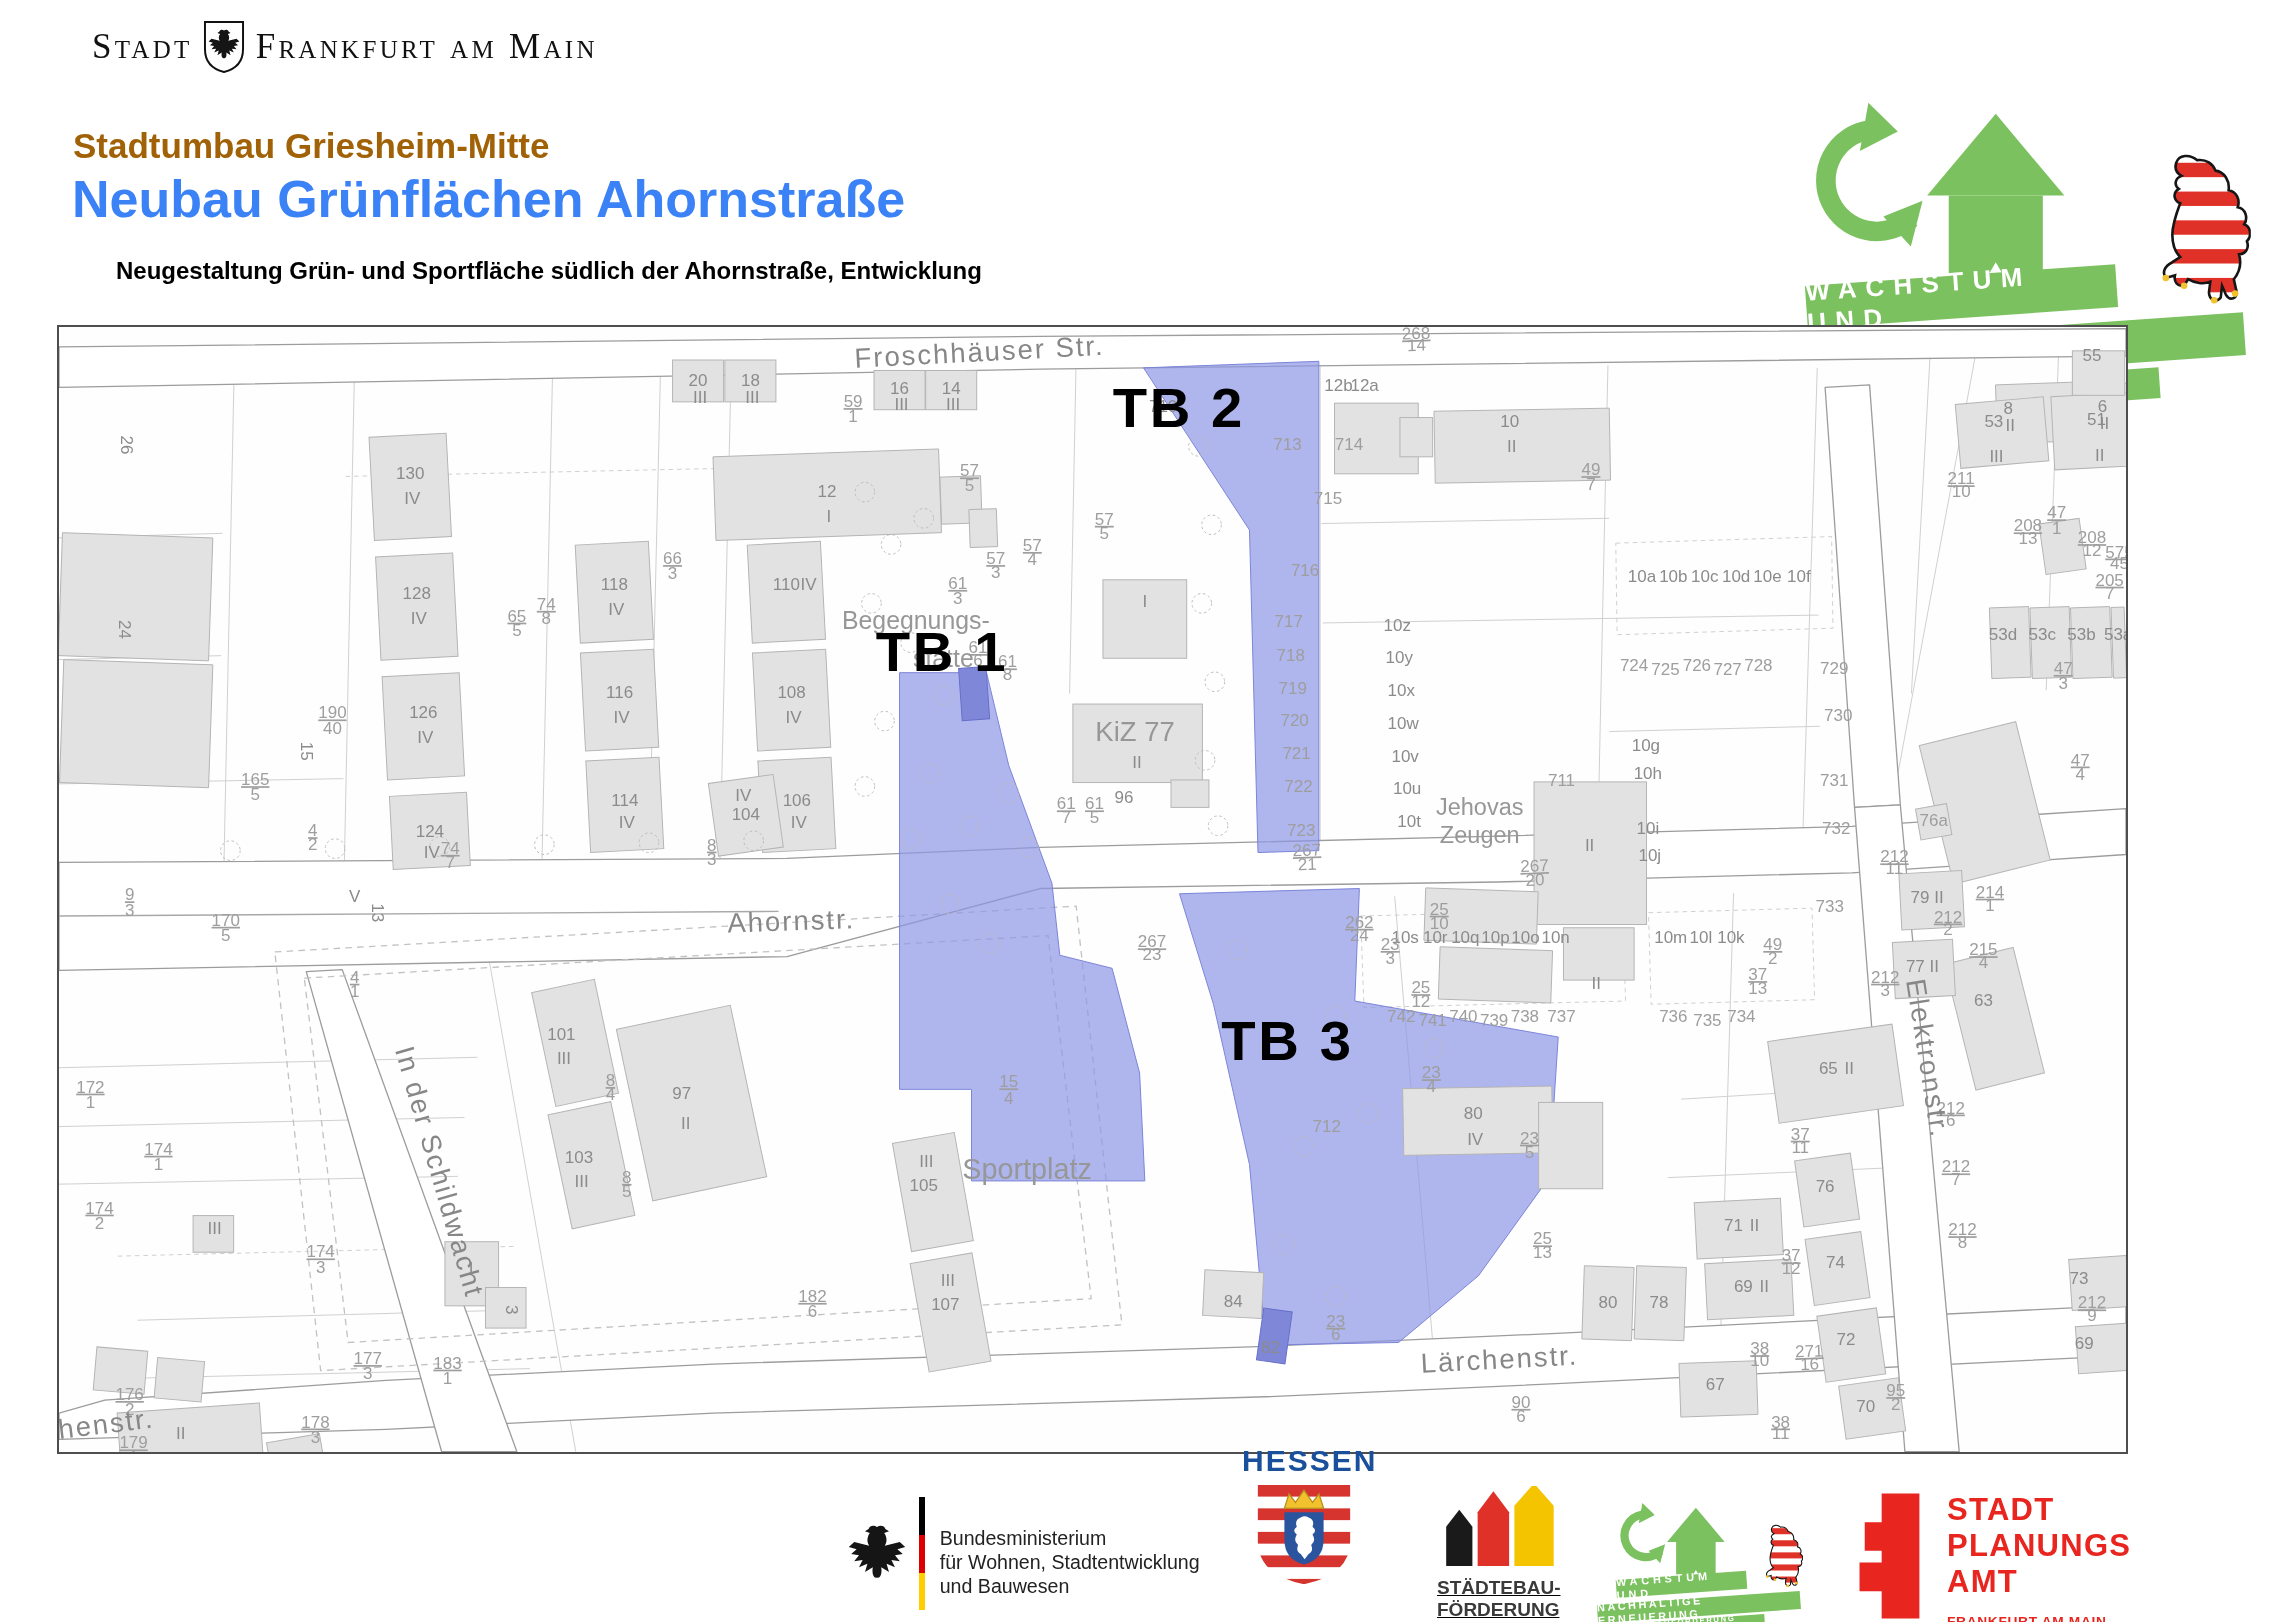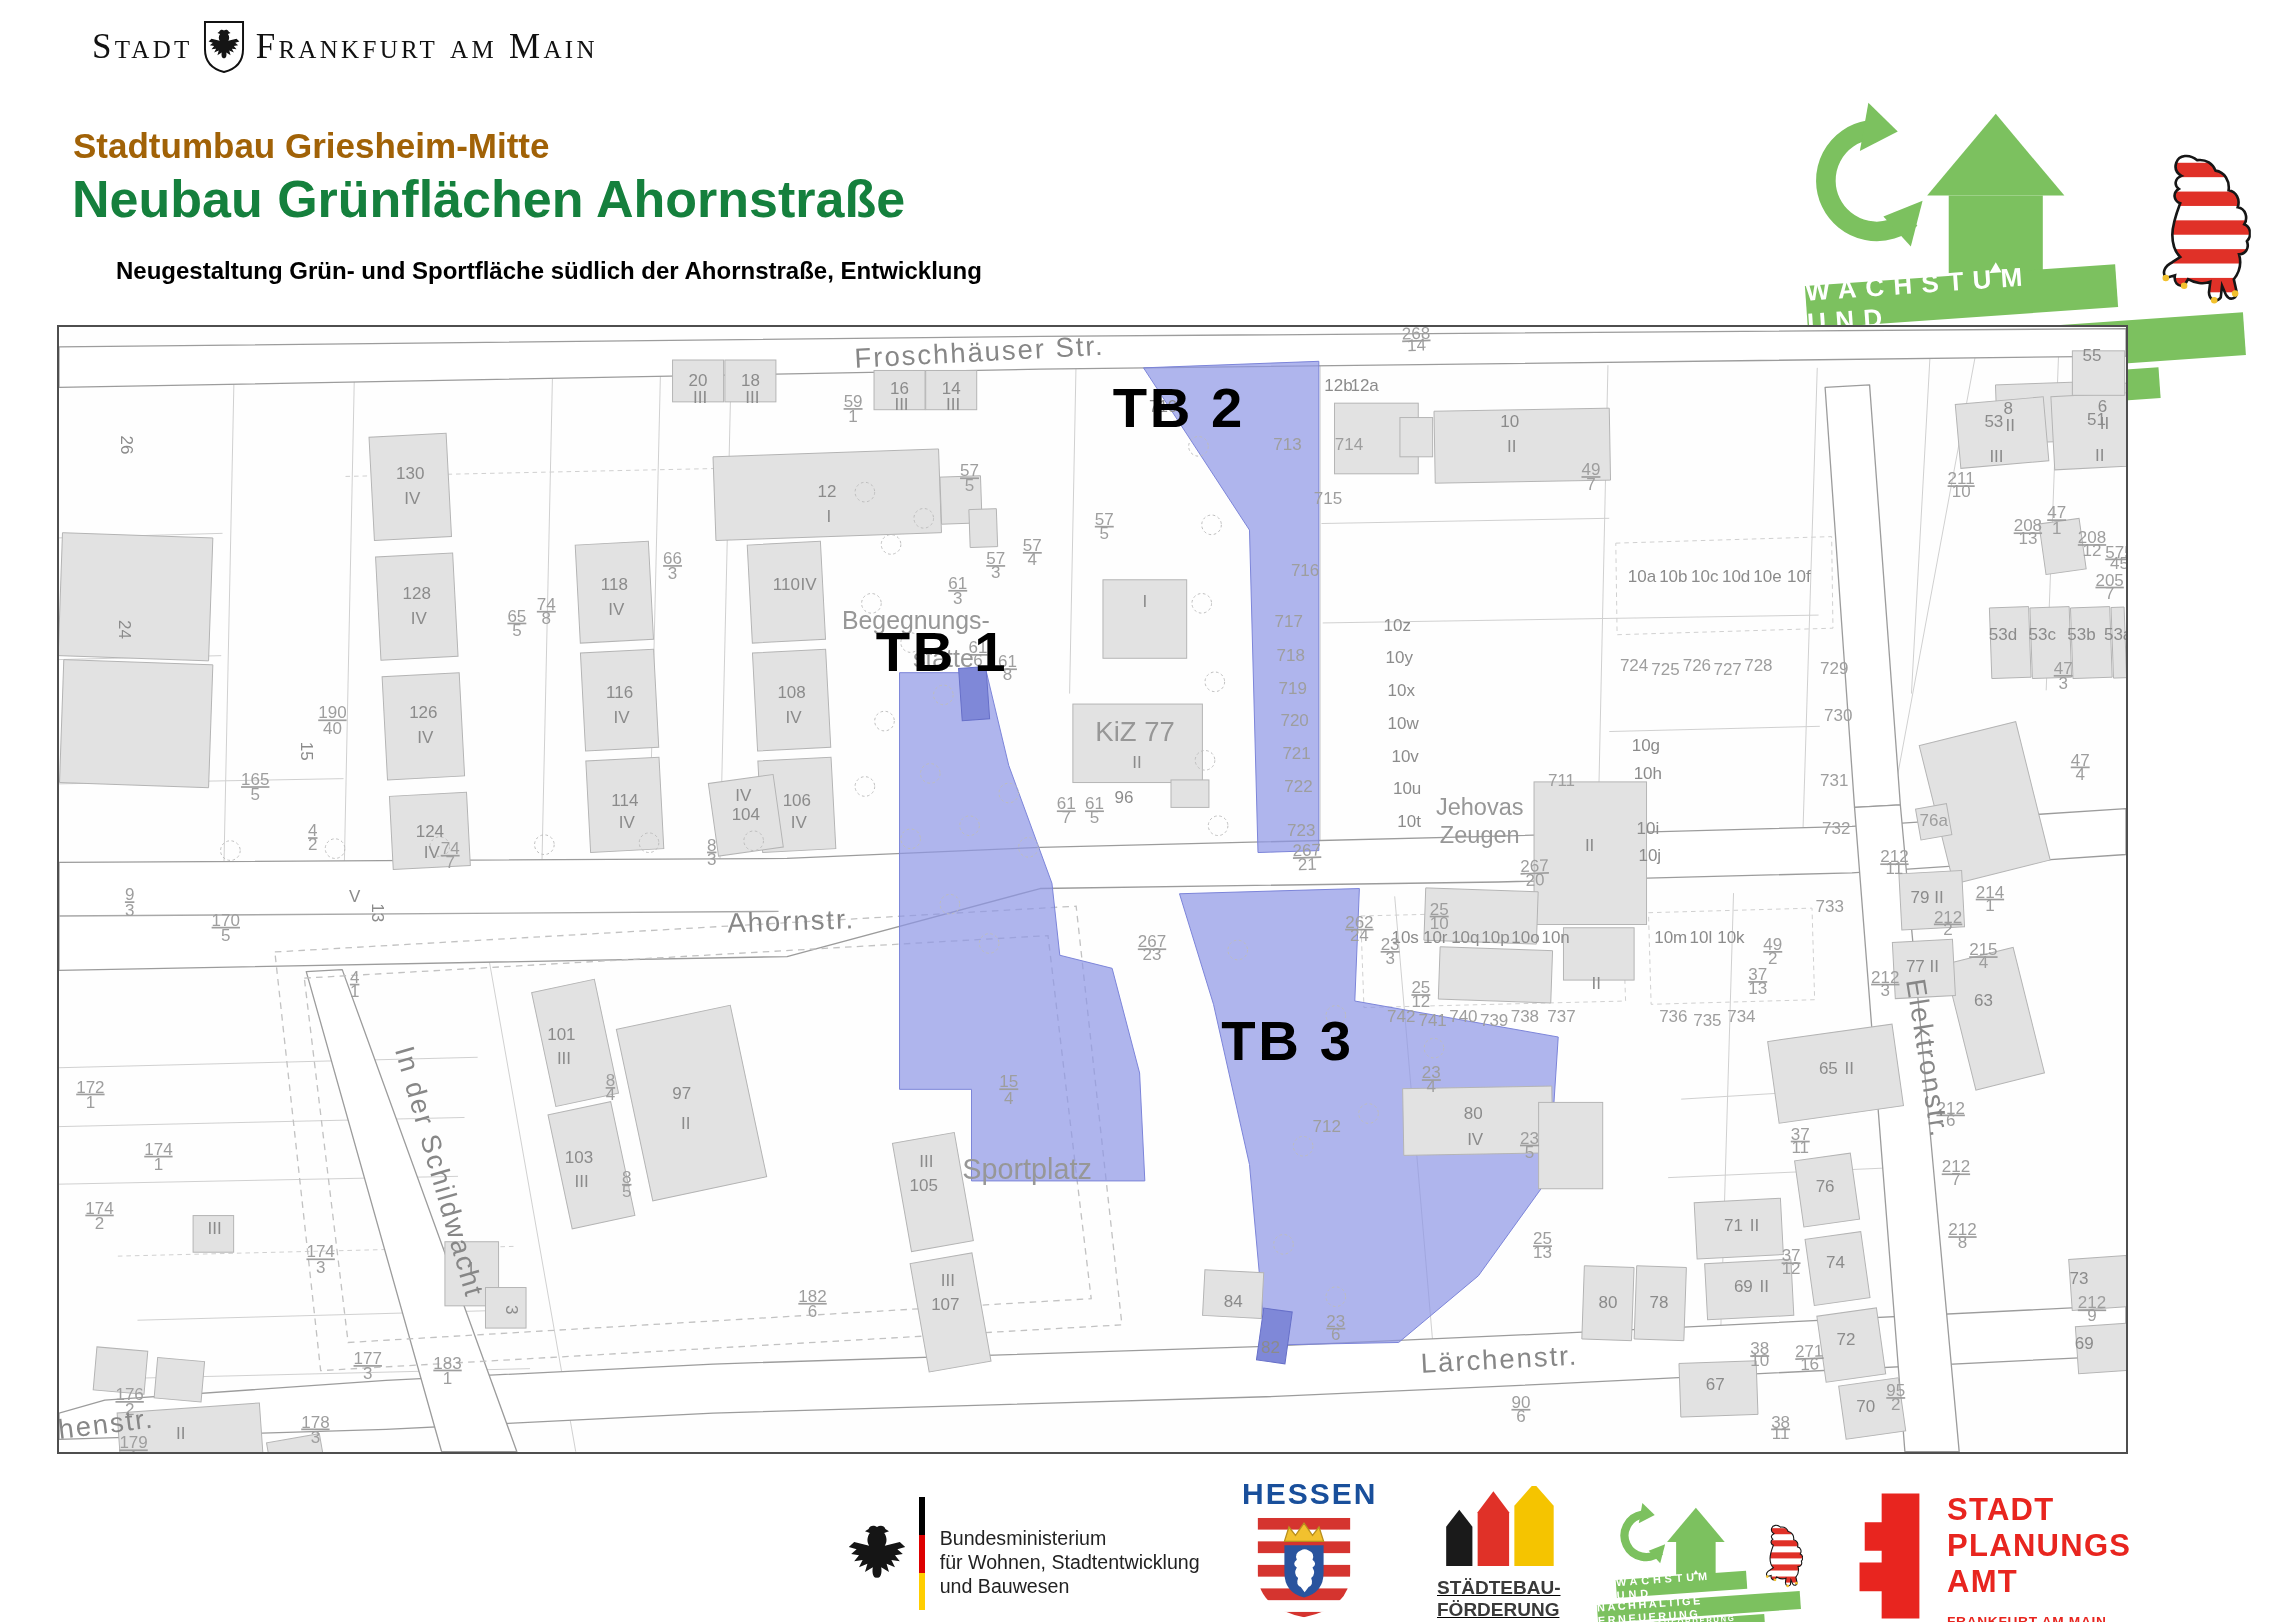--- a/index.html
+++ b/index.html
@@ -5,21 +5,21 @@
   html,body{margin:0;padding:0;background:#ffffff;}
   body{width:2295px;height:1622px;position:relative;font-family:"Liberation Sans",sans-serif;overflow:hidden;}
   .abs{position:absolute;}
 
   
   #ffm-logo{left:92px;top:19.6px;display:flex;align-items:center;color:#111;
     font-family:"Liberation Serif",serif;font-variant:small-caps;letter-spacing:3.3px;}
   #ffm-logo .word{font-size:35px;}
   #ffm-logo svg{margin:0 10.5px;}
   #supertitle{left:73px;top:126px;font-size:35px;font-weight:bold;color:#a16207;}
-  #title{left:72px;top:169px;font-size:52px;font-weight:bold;color:#15803d;}
+  #title{left:72px;top:169px;font-size:52px;font-weight:bold;color:#3b82f6;}
   #subtitle{left:74px;top:256px;font-size:24px;font-weight:bold;color:#000;line-height:30px;margin-left:42px;}
 
   
   .wlogo{width:563px;height:347px;}
   .wlogo .banner{position:absolute;background:#7cc15f;color:#fff;font-weight:bold;
      display:flex;align-items:center;justify-content:center;transform:rotate(-4deg);}
   .wlogo .b1{left:79px;top:196px;width:311px;height:43px;font-size:26px;letter-spacing:9.2px;}
   .wlogo .b2{left:34px;top:250px;width:484px;height:43px;font-size:26px;letter-spacing:5.9px;}
   .wlogo .b3{left:63px;top:301px;width:370px;height:31px;font-size:18.3px;letter-spacing:3.9px;}
   .wlogo .art{position:absolute;left:79px;top:11.8px;}
@@ -40,21 +40,21 @@
   .tb{fill:#8d96e6;fill-opacity:0.7;stroke:#7a83d8;stroke-width:1.5;}
   .plbl{fill:#9e9e9e;font-size:26px;text-anchor:middle;}
   .blbl{fill:#8b8b8b;font-size:26px;text-anchor:middle;}
   .street-label{fill:#878787;font-size:42px;letter-spacing:3px;text-anchor:middle;}
   .tb-label{fill:#000;font-size:86px;font-weight:bold;letter-spacing:4px;text-anchor:middle;}
   .gray-big{fill:#979797;text-anchor:middle;}
   .sport-dash{fill:none;stroke:#c2c2c2;stroke-width:2;stroke-dasharray:10 8;}
   #f-bund{left:847px;top:1497px;display:flex;align-items:center;}
   #f-bund .bar{width:6.5px;height:113px;margin-left:11.8px;background:linear-gradient(#000 0 34%,#dd0000 34% 67%,#ffce00 67% 100%);}
   #f-bund .txt{margin-left:14.4px;font-size:19.6px;line-height:24px;color:#222;padding-top:17px;}
-  #f-hessen{left:1242px;top:1477px;width:124px;text-align:center;}
+  #f-hessen{left:1242px;top:1444px;width:124px;text-align:center;}
   #f-hessen .t{font-size:30px;font-weight:bold;color:#194f9b;letter-spacing:2px;}
   #f-sbf{left:1437px;top:1486px;width:150px;text-decoration:underline;}
   #f-sbf .t{font-size:19px;font-weight:bold;color:#3a3a3a;line-height:22px;margin-top:6.5px;}
   #f-spa{left:1840px;top:1492px;display:flex;}
   #f-spa .txt{margin-left:25px;color:#e8251f;font-weight:bold;}
   #f-spa .big{font-size:31px;line-height:36px;letter-spacing:1.3px;}
   #f-spa .sub{font-size:13.7px;margin-top:14.4px;letter-spacing:0.7px;}
 </style>
 </head>
 <body>

